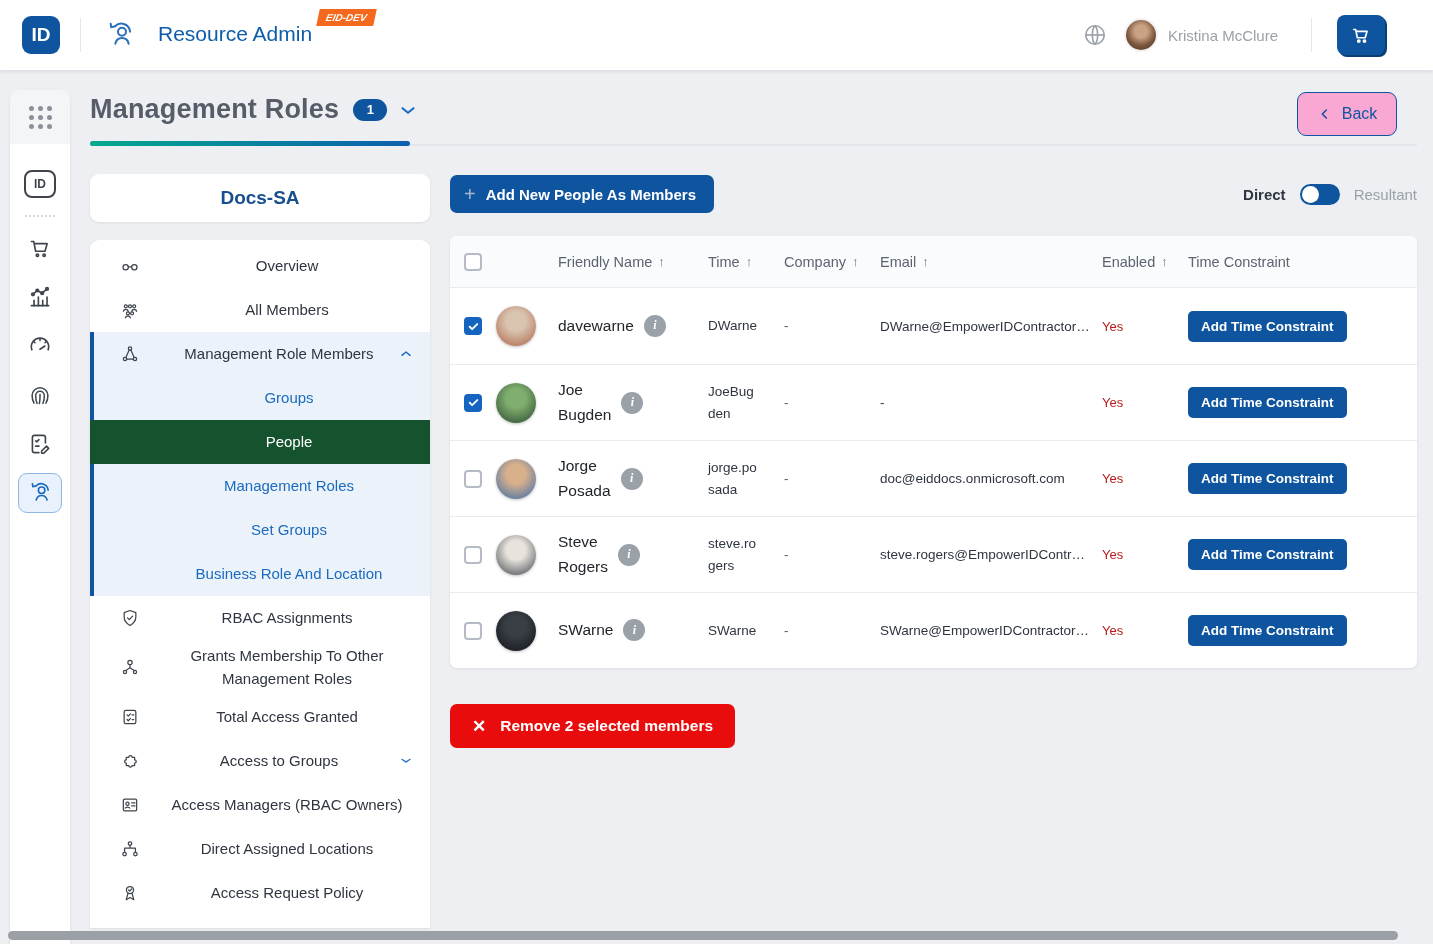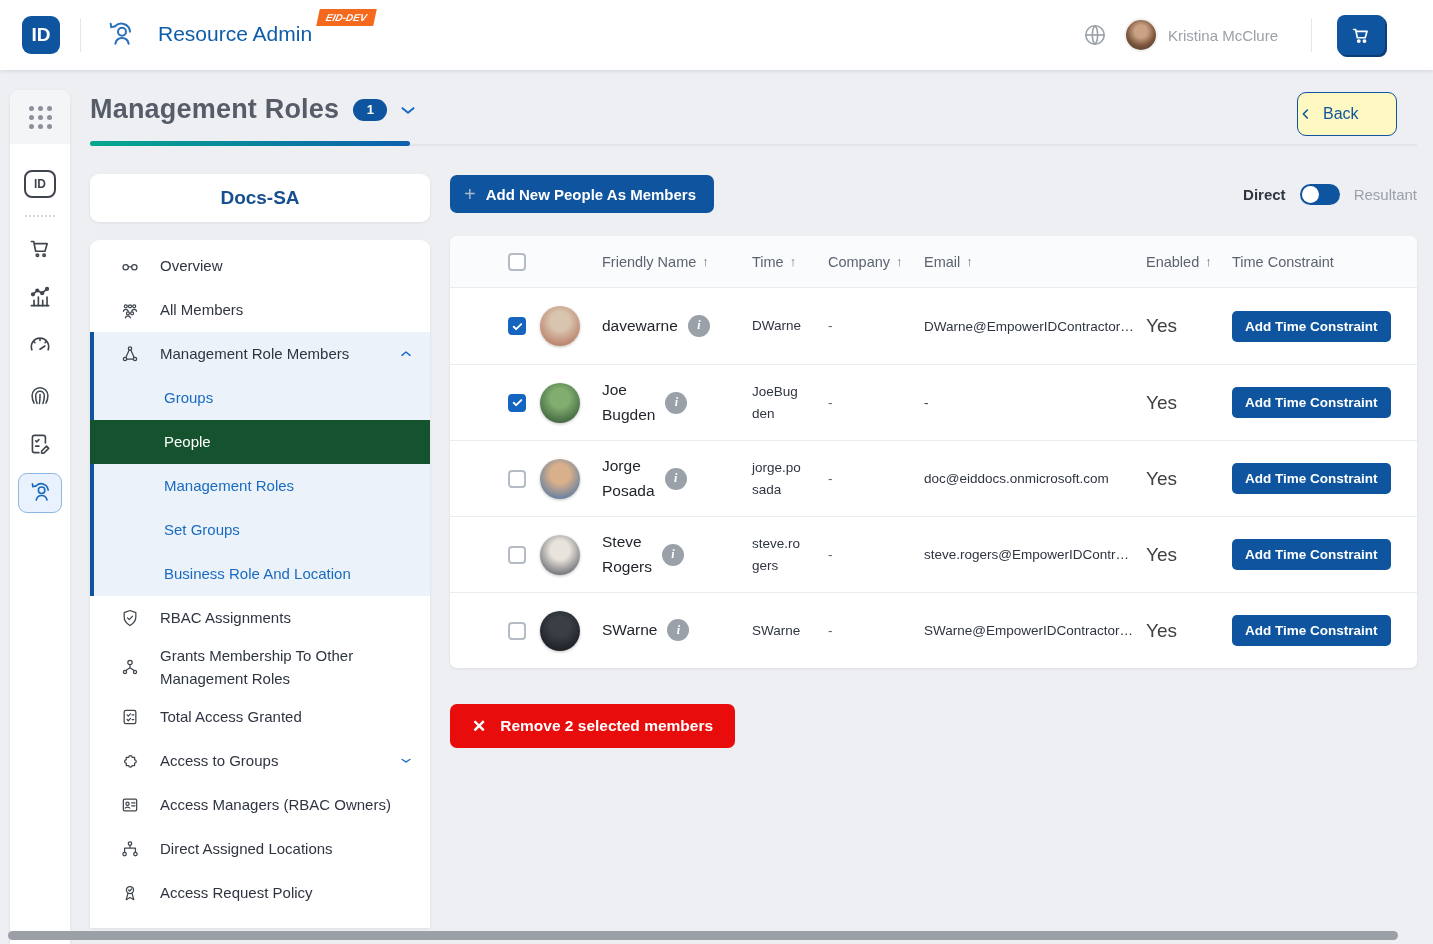--- a/index.html
+++ b/index.html
@@ -42,38 +42,38 @@
   .rail-it.active { background:#e9f2fc; border:1.5px solid #8cb6e4; border-radius:9px; color:#1a6bbf; }
   .rail-it svg { width:26px; height:26px; }
 
   
   .page-head { position:absolute; left:90px; top:94px; display:flex; align-items:center; z-index:10; }
   .page-title { font-size:27px; font-weight:bold; color:#565d68; letter-spacing:.2px; }
   .count-badge { margin-left:14px; background:#0f549e; color:#fff; border-radius:12px;
     min-width:34px; height:22px; font-size:13px; font-weight:bold; display:flex;
     align-items:center; justify-content:center; padding:0 6px; }
   .title-chev { margin-left:10px; color:#1a6bbf; }
-  .back-btn { position:absolute; right:36px; top:92px; width:100px; height:44px; background:#fef9c3;
+  .back-btn { position:absolute; right:36px; top:92px; width:100px; height:44px; background:#f9a8d4;
     border:1.5px solid #0f549e; border-radius:9px; color:#0f549e; font-size:16px;
-    display:flex; align-items:center; gap:9px; cursor:pointer; z-index:10;
+    display:flex; align-items:center; justify-content:center; gap:9px; cursor:pointer; z-index:10;
     font-family:"Liberation Sans",sans-serif; }
   .prog-line { position:absolute; left:90px; top:144px; width:1327px; height:2px; background:#e2e5e9; }
   .prog-bar { position:absolute; left:90px; top:141px; width:320px; height:5px; border-radius:3px;
     background:linear-gradient(90deg,#04a98d,#0d5fae); z-index:5; }
 
   
   .role-card { position:absolute; left:90px; top:174px; width:340px; height:48px; background:#fff;
     border-radius:9px; box-shadow:0 1px 3px rgba(20,30,50,.08); display:flex; align-items:center;
     justify-content:center; font-size:19px; font-weight:bold; color:#174f8f; }
   .nav-card { position:absolute; left:90px; top:240px; width:340px; height:688px; background:#fff;
     border-radius:9px 9px 0 0; box-shadow:0 1px 3px rgba(20,30,50,.08); padding-top:4px; overflow:hidden; }
   .nav-item { display:flex; align-items:center; min-height:44px; padding:0 16px 0 30px;
     font-size:15px; color:#2f3540; cursor:pointer; }
   .nav-item .nico { width:20px; height:20px; margin-right:20px; flex:none; color:#3f454d; }
-  .nav-item .lbl { flex:1; line-height:1.55; padding:4px 0; }
+  .nav-item .lbl { flex:1; line-height:1.55; padding:4px 0;text-align:center; }
   .nav-item .chev { color:#1a6bbf; flex:none; }
   .nav-group { background:#ecf2fa; border-left:4px solid #0f549e; }
   .nav-group .nav-item { padding-left:26px; }
   .nav-child { padding-left:70px !important; color:#1a6bbf; }
   .nav-child.sel { background:#14532d; color:#fff; margin-left:-4px; padding-left:74px !important; }
 
   
   .main { position:absolute; left:450px; top:174px; width:967px; }
   .toolbar { display:flex; align-items:center; justify-content:space-between; height:40px; }
   .add-btn { background:#0f549e; color:#fff; border:none; border-radius:7px; height:38px;
@@ -82,40 +82,40 @@
   .add-btn .plus { color:#a9b8c8; font-size:20px; font-weight:normal; }
   .toggle-wrap { display:flex; align-items:center; gap:14px; font-size:15px; }
   .tg-left { color:#2f3540; font-weight:bold; }
   .tg-right { color:#9aa1a9; }
   .toggle { width:40px; height:21px; border-radius:11px; background:#0f549e; position:relative; cursor:pointer; }
   .toggle .knob { position:absolute; left:2px; top:2px; width:17px; height:17px; border-radius:50%; background:#fff; }
 
   .table-card { margin-top:22px; background:#fff; border-radius:7px;
     box-shadow:0 1px 3px rgba(20,30,50,.08); overflow:hidden; }
   .thead, .trow { display:grid; grid-template-columns:46px 62px 150px 76px 96px 222px 86px 1fr;
-    align-items:center;padding-left:44px; }
+    align-items:center; }
   .thead { height:52px; background:#fafbfd; color:#5c6470; font-size:14.5px; border-bottom:1px solid #e9ecef; }
   .th { display:flex; align-items:center; gap:6px; }
   .sort-arrow { color:#6b7280; font-size:13px; }
   .trow { min-height:76px; border-top:1px solid #e9ecef; }
   .trow:first-of-type { border-top:none; }
   .c-cb { display:flex; justify-content:center; }
   .cb { width:18px; height:18px; border:2px solid #b4bbc4; border-radius:4px; background:#fff;
     cursor:pointer; display:flex; align-items:center; justify-content:center; }
   .cb.checked { background:#1565c0; border-color:#1565c0; color:#fff; font-size:12px; font-weight:bold; }
   .avatar { width:40px; height:40px; border-radius:50%; display:block; box-shadow:0 1px 3px rgba(0,0,0,.25); }
   .c-name { display:flex; align-items:center; gap:10px; font-size:15.5px; color:#22262c; }
   .nm { white-space:pre-line; line-height:1.55; }
   .info { width:22px; height:22px; border-radius:50%; background:#9aa1a9; color:#fff; font-size:12px;
     font-weight:bold; font-style:italic; display:flex; align-items:center; justify-content:center;
     cursor:pointer; flex:none; font-family:"Liberation Serif",serif; }
   .c-login, .c-comp { font-size:13.5px; color:#2f3540; white-space:pre-line; line-height:1.6; }
   .c-comp { color:#555b63; }
   .c-email { font-size:13.5px; color:#2f3540; }
-  .c-enab { font-size:19px; color:#404040; }
+  .c-enab { font-size:13px; color:#b91c1c; }
   .tc-btn { background:#0f549e; color:#fff; border:none; border-radius:5px; height:31px;
     padding:0 13px; font-size:13.5px; font-weight:bold; cursor:pointer;
     font-family:"Liberation Sans",sans-serif; }
   .remove-btn { margin-top:36px; background:#e80c0c; color:#fff; border:none; border-radius:7px;
     height:44px; padding:0 22px; font-size:15.5px; font-weight:bold; display:flex; align-items:center;
     gap:14px; cursor:pointer; font-family:"Liberation Sans",sans-serif; }
   .remove-btn .x { font-size:17px; }
 
   
   .hscroll { position:absolute; left:0; bottom:4px; width:1433px; height:9px; z-index:40; }

